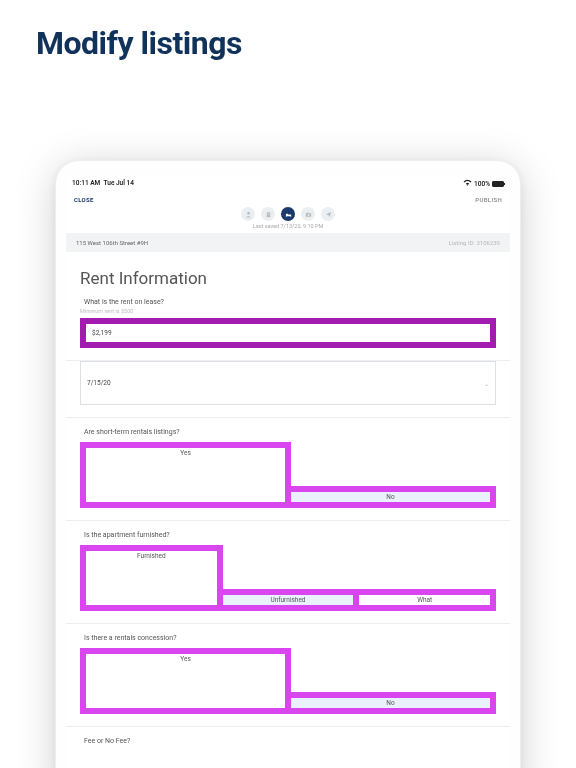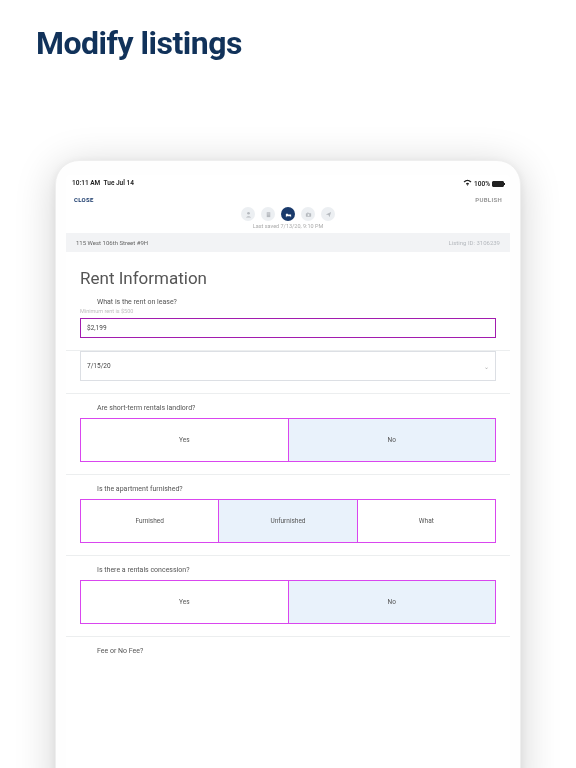--- a/index.html
+++ b/index.html
@@ -35,32 +35,32 @@
   .tab-dot.active { background:#1a3a6b; }
   .tab-dot svg { width:7px; height:7px; display:block; }
 
   .lastsaved { text-align:center; font-size:5.5px; color:#aaa; padding-bottom:4px; }
 
   .barrow { display:flex; justify-content:space-between; align-items:center; background:#f2f3f5; padding:6px 10px; font-size:6px; color:#666; }
   .barrow .idlabel { color:#b5b9be; }
 
   .form-area { padding: 10px 14px 0; }
   .section-title { font-size: 17px; color: #555; font-weight: 400; margin: 6px 0 10px; }
-  .q-label { font-size: 7px; color:#555; margin: 10px 17px 2px; }
+  .q-label { font-size: 7px; color:#555; margin: 10px 4px 2px; }
   .q-hint { font-size: 5.5px; color:#bdbdbd; margin-bottom: 4px; }
 
-  .text-input { width:100%; border:1px solid #a21caf; padding:5px 6px; font-size:6.5px; color:#444; background:#fff; }
-  .select-row { width:100%; border:1px solid #dcdfe4; padding:10px 6px; font-size:6.5px; color:#444; background:#fff; display:flex; justify-content:space-between; align-items:center; }
+  .text-input { width:100%; border:6px solid #a21caf; padding:5px 6px; font-size:6.5px; color:#444; background:#fff; }
+  .select-row { width:100%; border:1px solid #dcdfe4; padding:17px 6px; font-size:6.5px; color:#444; background:#fff; display:flex; justify-content:space-between; align-items:center; }
   .chev { color:#aaa; font-size:6px; }
 
   .divider { border:0; border-top:1px solid #eceeef; margin: 12px -14px 0; }
 
   .segment { display:flex; width:100%; margin-top:6px; }
-  .segment .opt { flex:1; text-align:center; font-size:6.5px; color:#555; padding:17px 0; border:1px solid #d946ef; background:#fff; }
-  .segment .opt + .opt { border-left:0; }
+  .segment .opt { flex:1; text-align:center; font-size:6.5px; color:#555; padding:1px 0; border:6px solid #d946ef; background:#fff; }
+  .segment .opt + .opt { border-left:0;margin-top:44px; }
   .segment .opt.sel { background:#e9f2fb; }
 </style>
 </head>
 <body>
 
 <div class="hero-title">Modify listings</div>
 
 <div class="device">
   <div class="screen">
 
@@ -151,21 +151,21 @@
 
       <hr class="divider">
 
       <div class="select-row">
         <span>7/15/20</span>
         <span class="chev">⌄</span>
       </div>
 
       <hr class="divider">
 
-      <div class="q-label">Are short-term rentals landlord?</div>
+      <div class="q-label">Are short-term rentals listings?</div>
       <div class="segment">
         <div class="opt">Yes</div>
         <div class="opt sel">No</div>
       </div>
 
       <hr class="divider">
 
       <div class="q-label">Is the apartment furnished?</div>
       <div class="segment">
         <div class="opt">Furnished</div>

